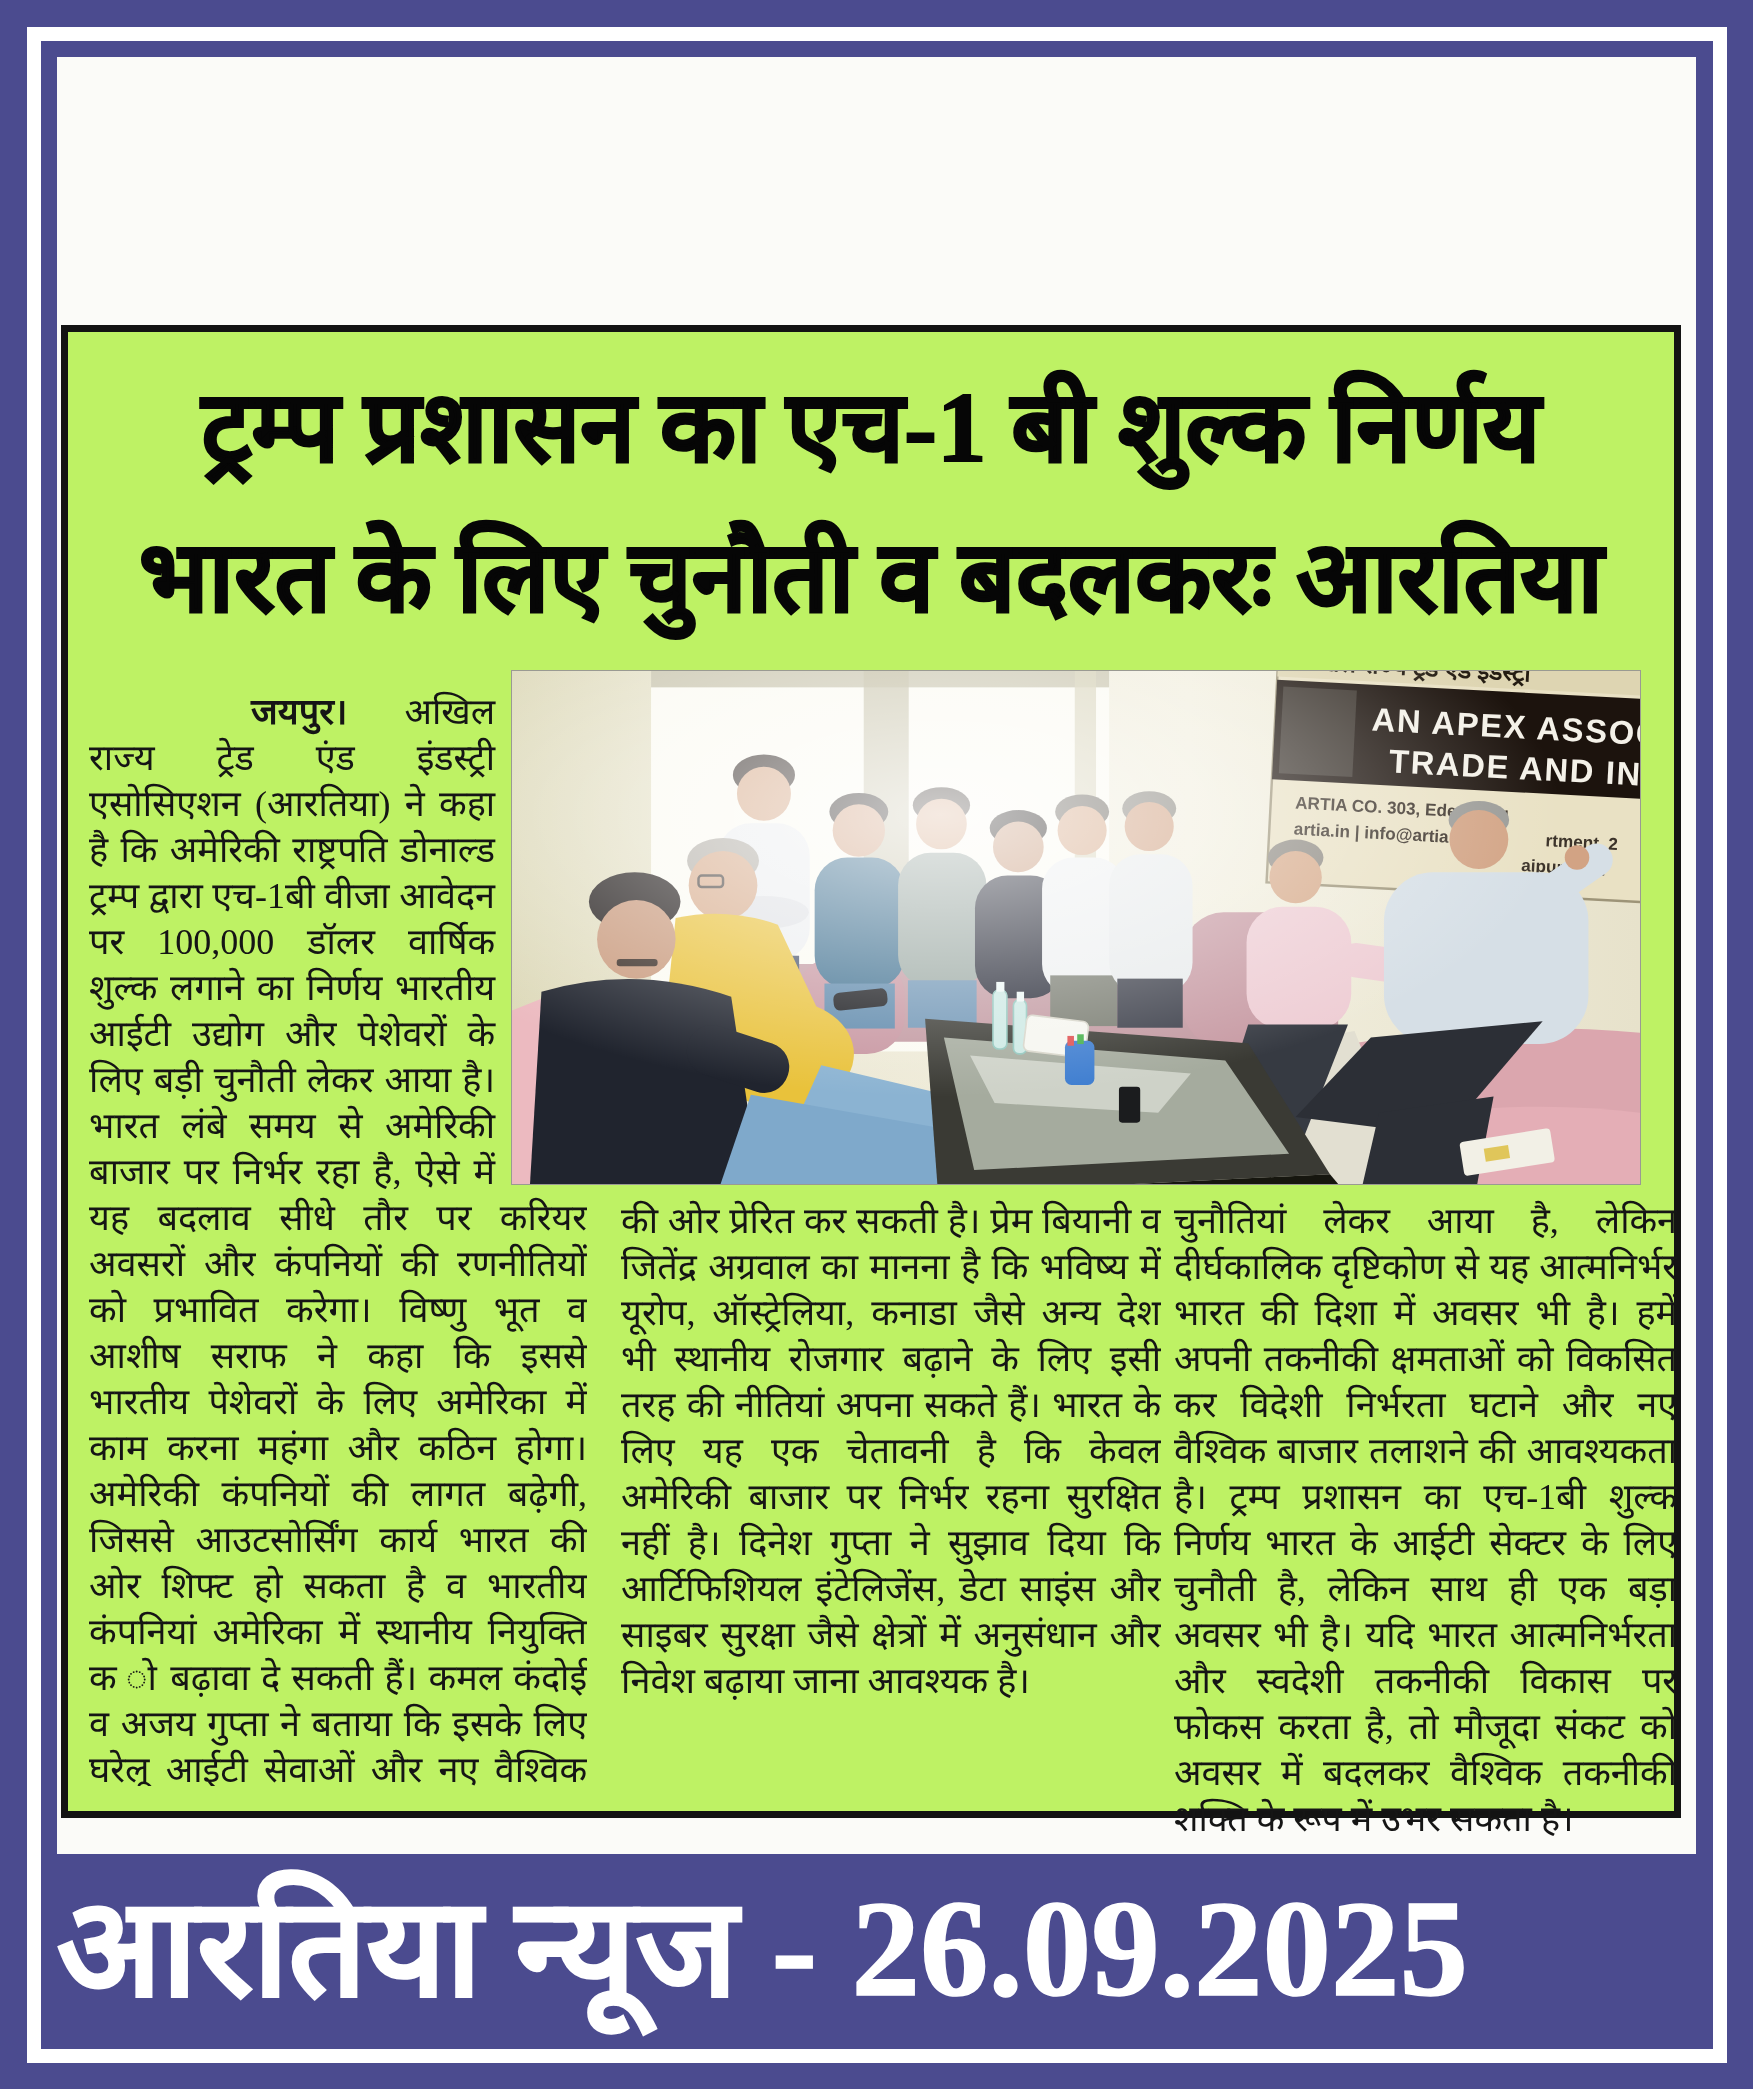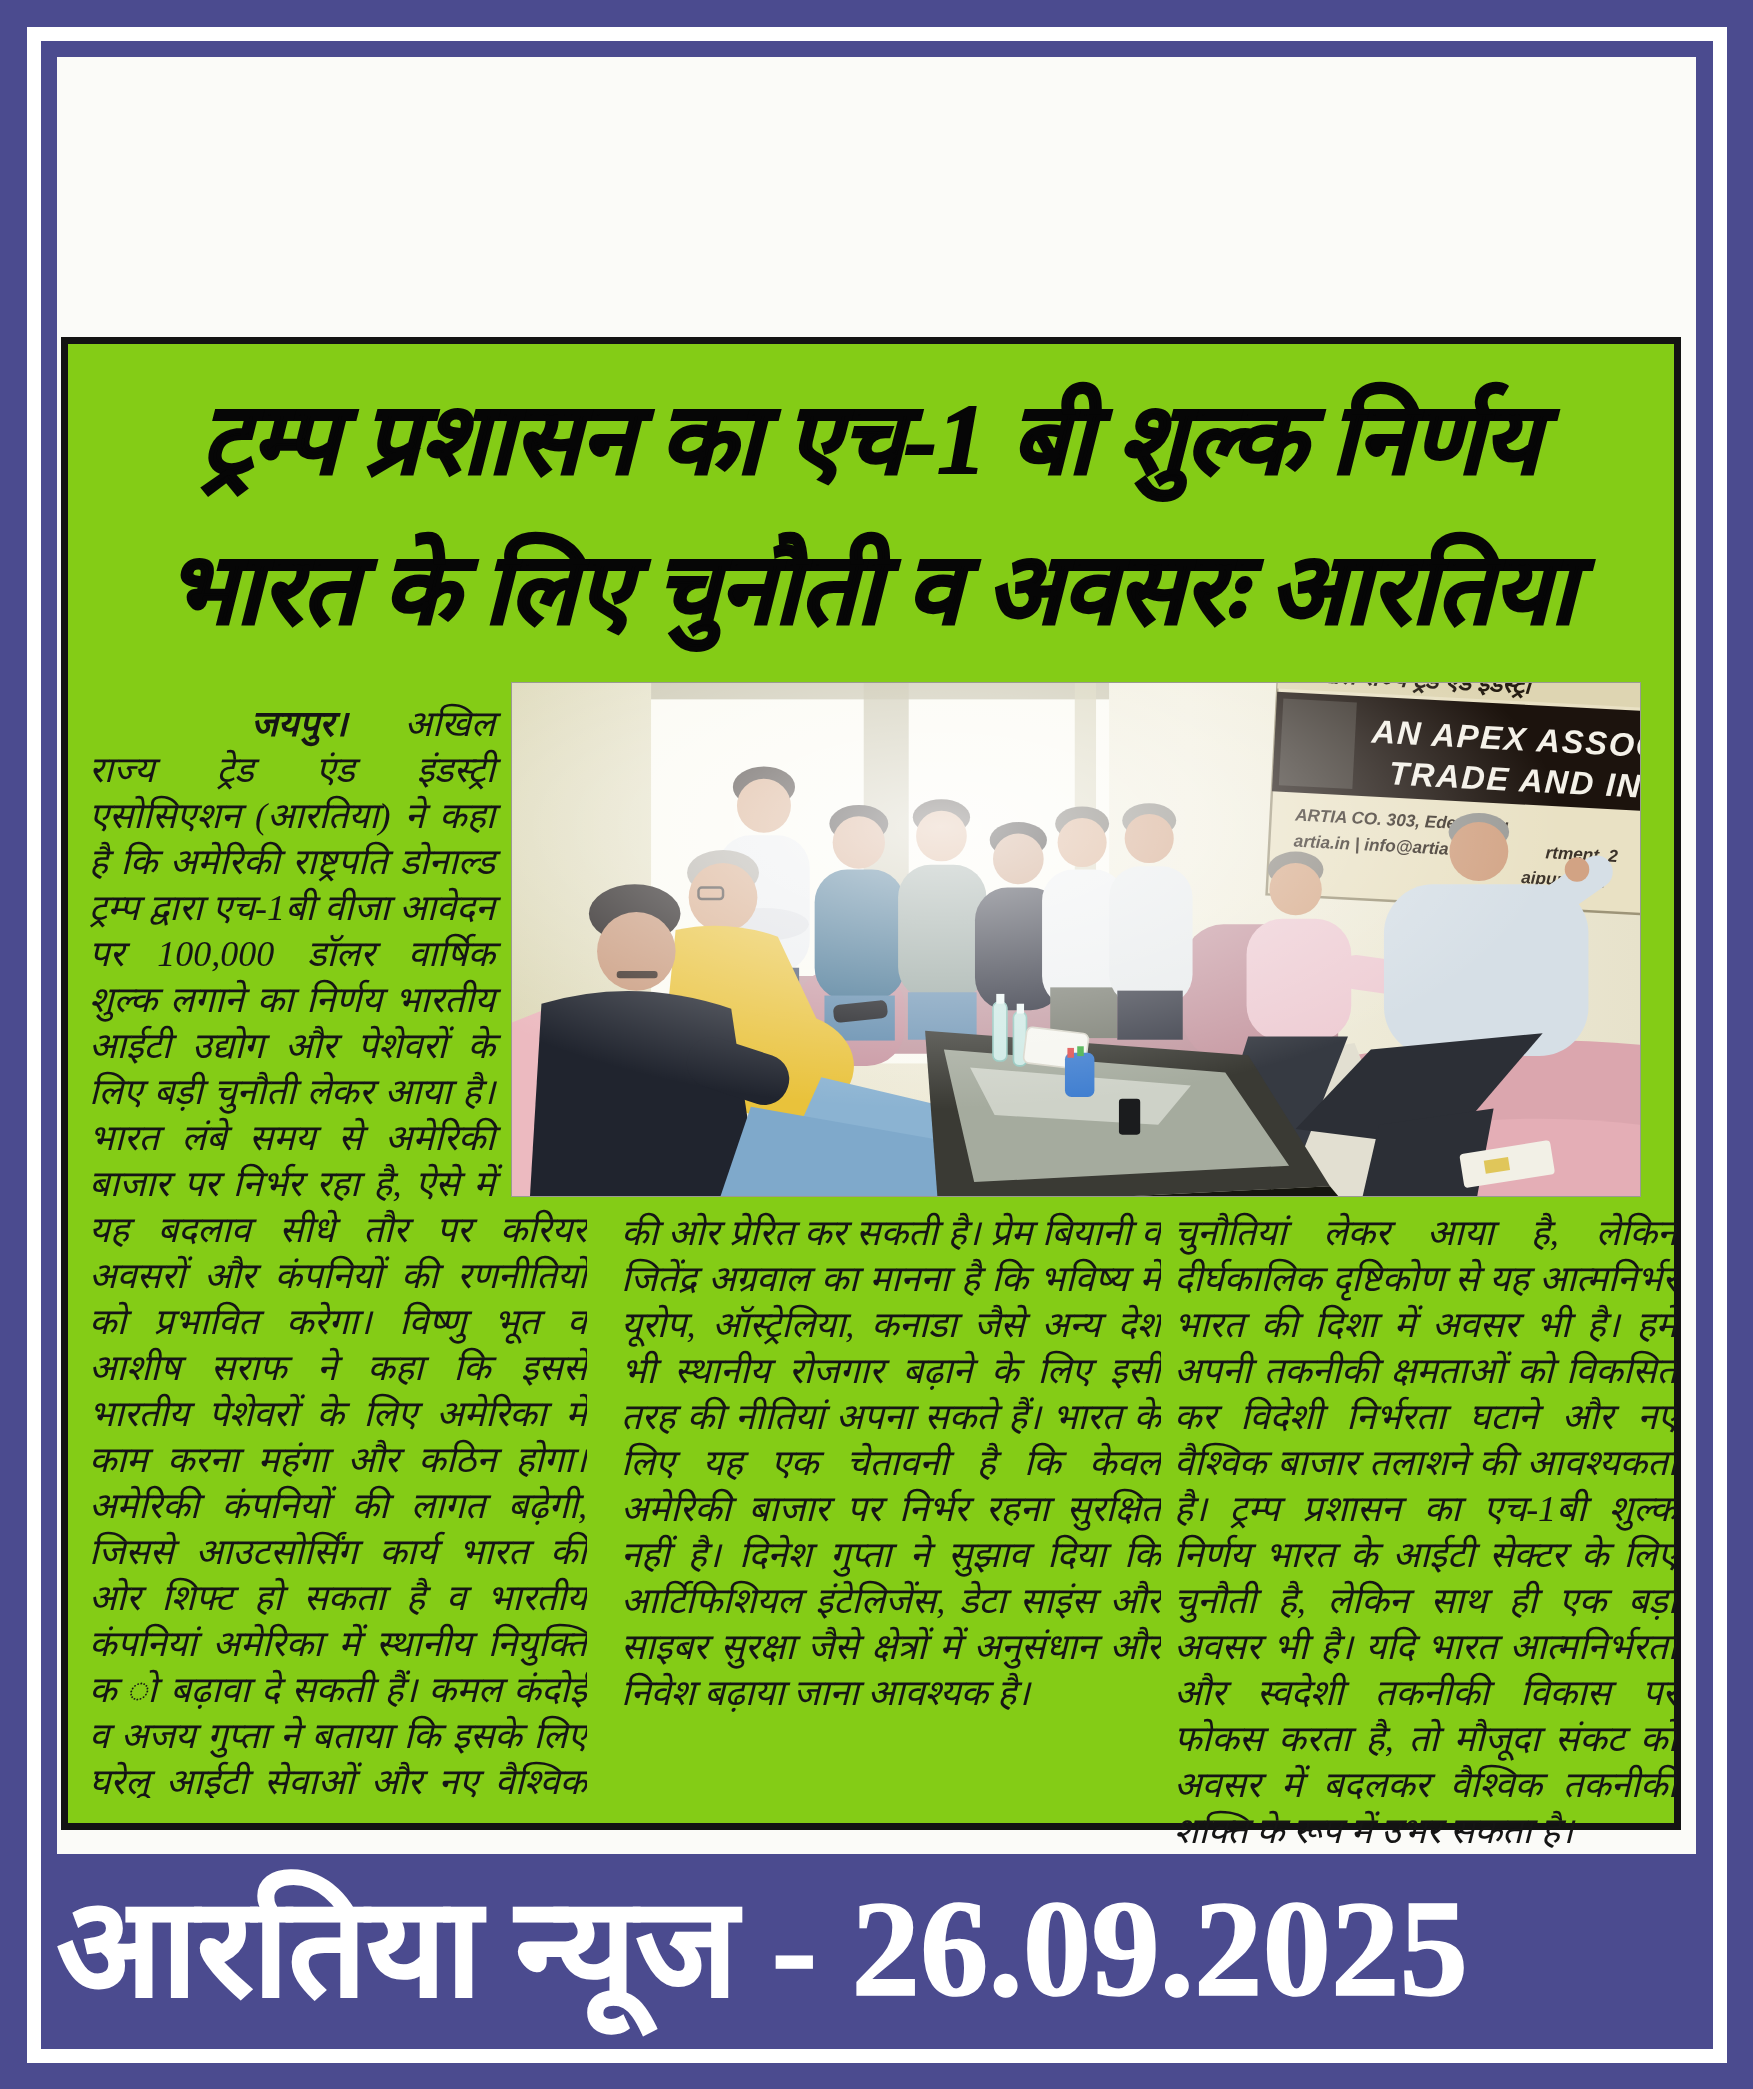--- a/index.html
+++ b/index.html
@@ -16,22 +16,22 @@
     position:absolute;left:57px;top:57px;width:1639px;height:1797px;
     background:#fbfbf8;
   }
   #masthead{
     position:absolute;left:205px;top:56px;width:1309px;
     font-size:165px;font-weight:bold;color:#050505;line-height:1.25;
     letter-spacing:-1.6px;-webkit-text-stroke:2.5px #050505;
     white-space:nowrap;
   }
   #article-box{
-    position:absolute;left:4.1px;top:280px;width:1606px;height:1479px;
-    border:7.4px solid #131313;background:#84cc16;box-sizing:content-box;font-style:italic;
+    position:absolute;left:4.1px;top:268px;width:1606px;height:1479px;
+    border:7.4px solid #131313;background:#bef264;box-sizing:content-box;
   }
   #headline{
     position:absolute;left:0;top:21px;width:100%;text-align:center;
     font-weight:bold;color:#060606;font-size:99px;line-height:150px;
     -webkit-text-stroke:2px #060606;white-space:nowrap;
   }
   .bodycol{
     position:absolute;font-size:36px;line-height:46px;color:#151515;
     text-align:justify;overflow:hidden;
   }
@@ -59,21 +59,21 @@
 <body>
 
 <div id="frame-stripe"></div>
 
 <div id="content-box">
 
 
   <div id="article-box" style="position:absolute;">
     <div id="headline">
       <div>ट्रम्प प्रशासन का एच-1 बी शुल्क निर्णय</div>
-      <div>भारत के लिए चुनौती व अवसरः आरतिया</div>
+      <div>भारत के लिए चुनौती व बदलकरः आरतिया</div>
     </div>
 
     <div id="photo-wrap">
       <svg viewBox="0 0 1379 627" preserveAspectRatio="none">
         <defs>
           <linearGradient id="wallg" x1="0" y1="0" x2="1" y2="0">
             <stop offset="0" stop-color="#ddd9b9"></stop>
               <stop offset="0.25" stop-color="#ece8d4"></stop>
             <stop offset="0.6" stop-color="#f2efdf"></stop>
               <stop offset="1" stop-color="#e7e2cb"></stop>

